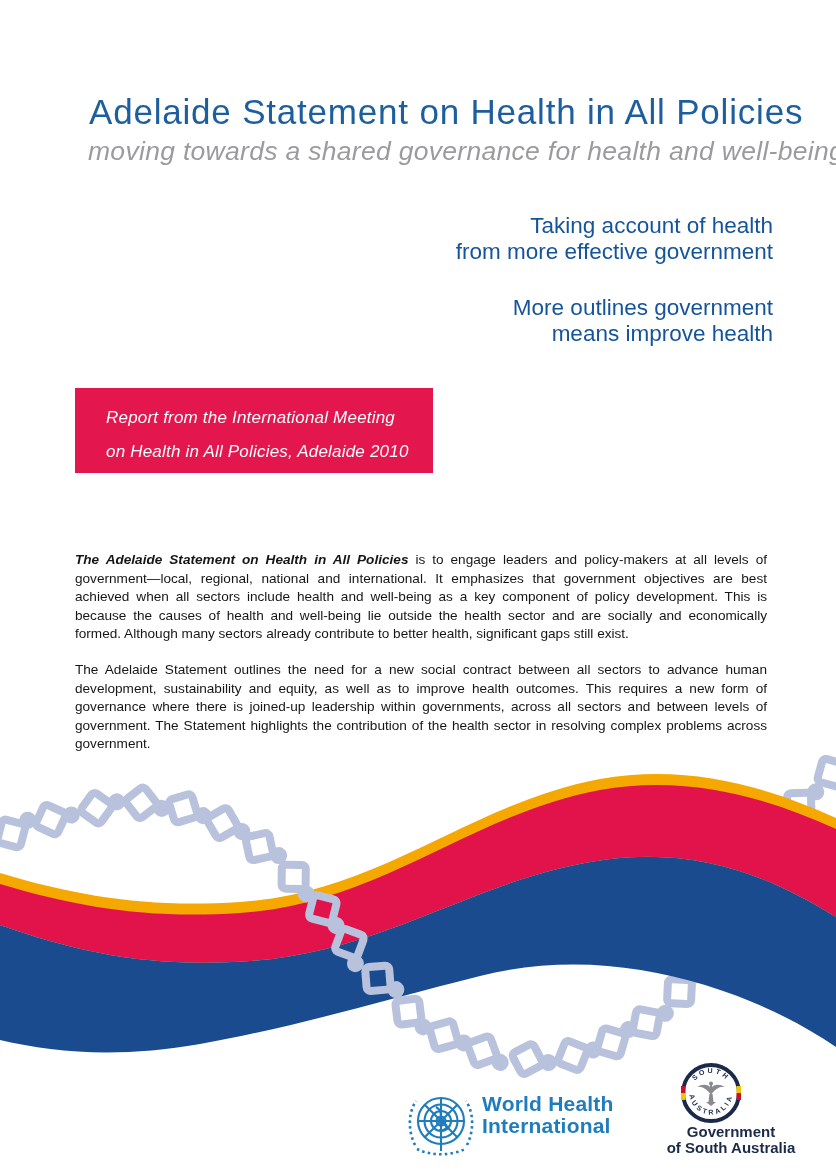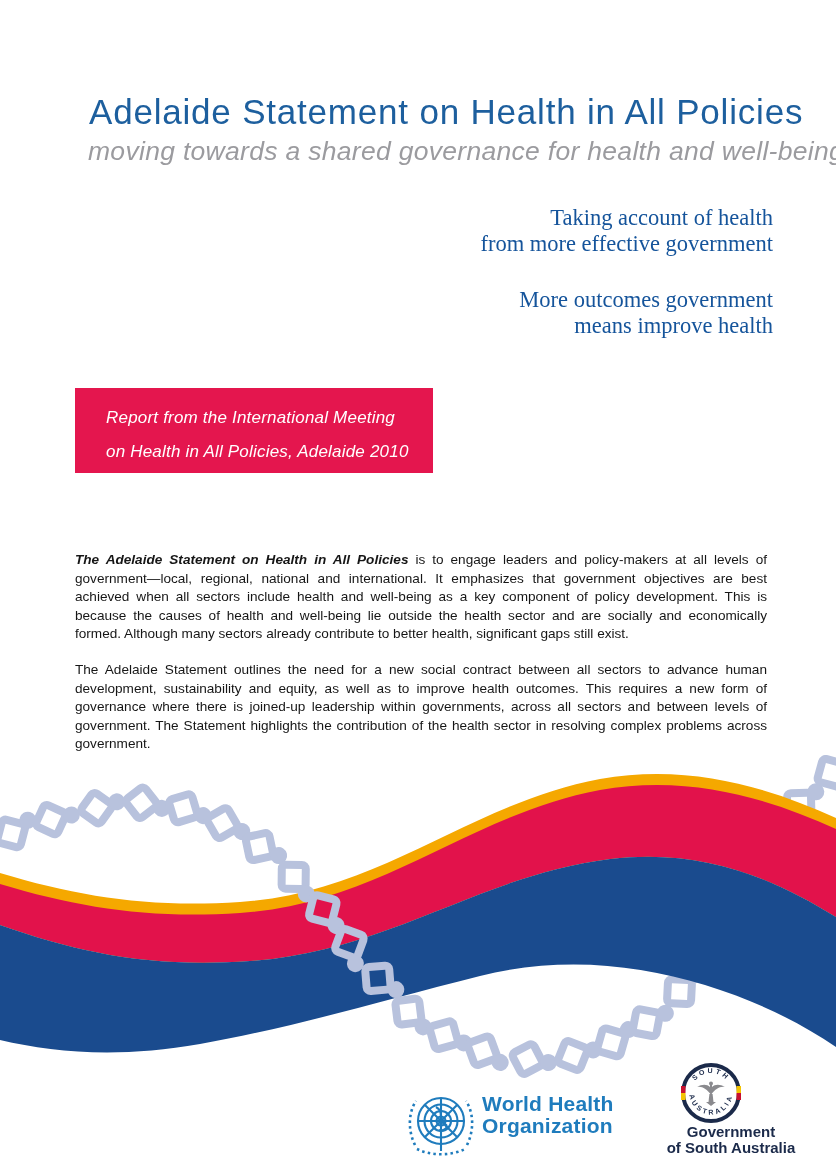--- a/index.html
+++ b/index.html
@@ -15,21 +15,21 @@
   }
   .doc-subtitle{
     position:absolute;left:88px;top:136px;width:720px;
     font-size:26.5px;font-style:italic;letter-spacing:.3px;
     color:var(--subtitle-gray);white-space:nowrap;
   }
   .headlines{
     position:absolute;right:63px;top:201px;text-align:right;
     color:var(--heading-blue);font-size:22.5px;line-height:26px;
   }
-  .headline-block{margin:4px 0 30px 0;font-family:Liberation Serif, serif;}
+  .headline-block{margin:12px 0 30px 0;}
   .banner{
     position:absolute;left:75px;top:388px;width:358px;height:85px;
     background:var(--banner-red);box-sizing:border-box;
     padding:13px 0 0 31px;
   }
   .banner div{
     color:#ffffff;font-size:17px;font-style:italic;line-height:34px;
     letter-spacing:.2px;white-space:nowrap;
   }
   .body-copy{
@@ -63,21 +63,21 @@
 
   <div class="doc-title">Adelaide Statement on Health in All Policies</div>
   <div class="doc-subtitle">moving towards a shared governance for health and well-being</div>
 
   <div class="headlines">
     <div class="headline-block">
       <div>Taking account of health</div>
       <div>from more effective government</div>
     </div>
     <div class="headline-block">
-      <div>More outcomes government</div>
+      <div>More outlines government</div>
       <div>means improve health</div>
     </div>
   </div>
 
   <div class="banner">
     <div>Report from the International Meeting</div>
     <div>on Health in All Policies, Adelaide 2010</div>
   </div>
 
   <div class="body-copy">
@@ -149,21 +149,21 @@
         <path d="M -5,-14 C 4,-9 -4,-2 4,3 C 9,6 2,11 -2,9"></path>
       </g>
       <g style="stroke:var(--who-blue);fill:none;stroke-width:2.6;stroke-dasharray:2.5,3.2">
         <path d="M -26,24 C -33,10 -33,-8 -25,-20"></path>
         <path d="M 26,24 C 33,10 33,-8 25,-20"></path>
         <path d="M -24,28 C -10,35 10,35 24,28"></path>
       </g>
     </svg>
     <div class="who-text">
       <div>World Health</div>
-      <div>Organization</div>
+      <div>International</div>
     </div>
   </div>
 
   <div class="sa-logo">
     <svg class="sa-seal" width="62" height="62" viewBox="-31 -31 62 62">
       <circle r="28" style="fill:#ffffff;stroke:var(--sa-navy);stroke-width:4"></circle>
       <defs>
         <path id="sa-arc-top" d="M -20,0 A 20,20 0 0 1 20,0"></path>
         <path id="sa-arc-bot" d="M -21.5,0 A 21.5,21.5 0 0 0 21.5,0"></path>
       </defs>

